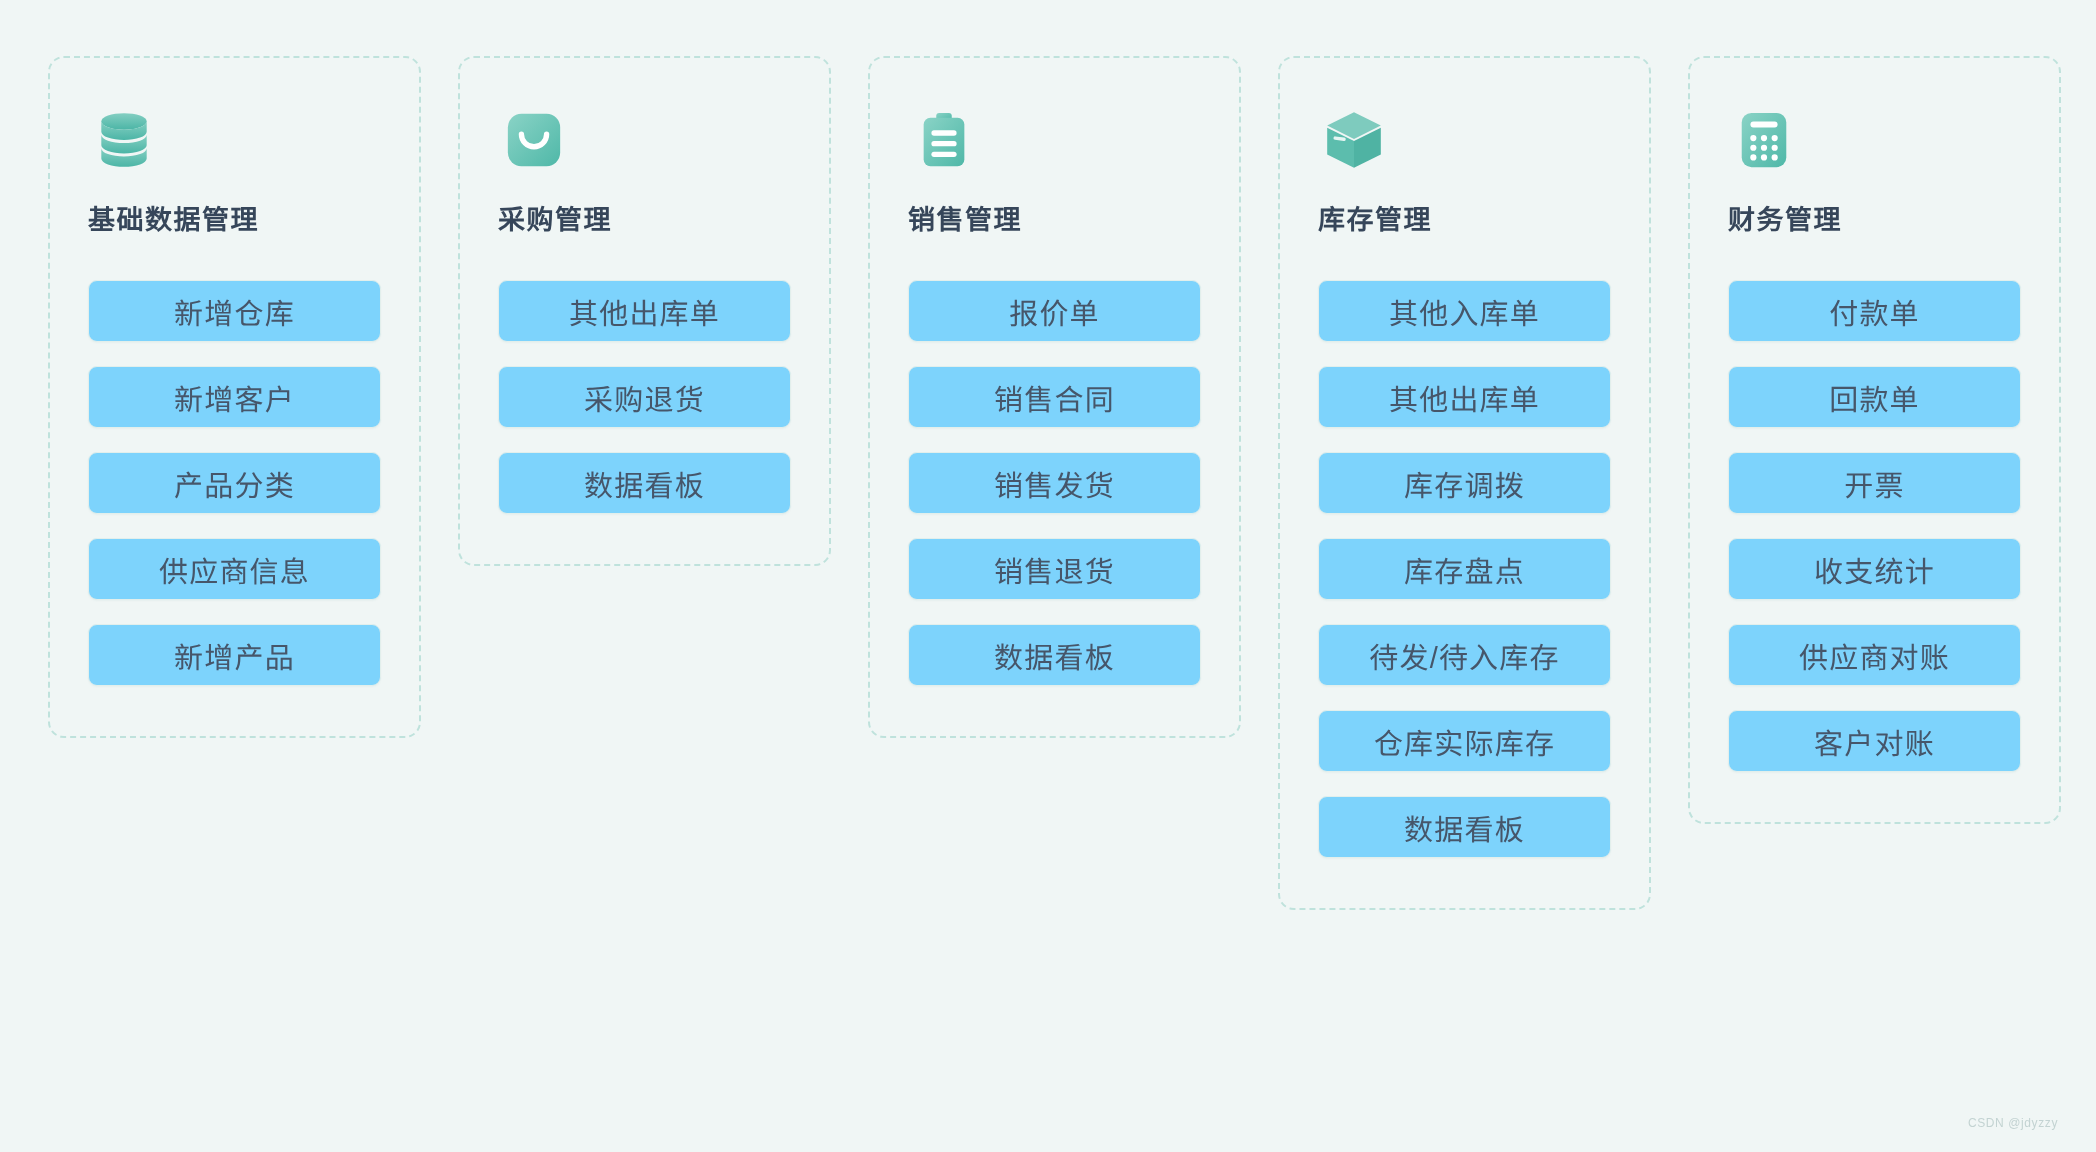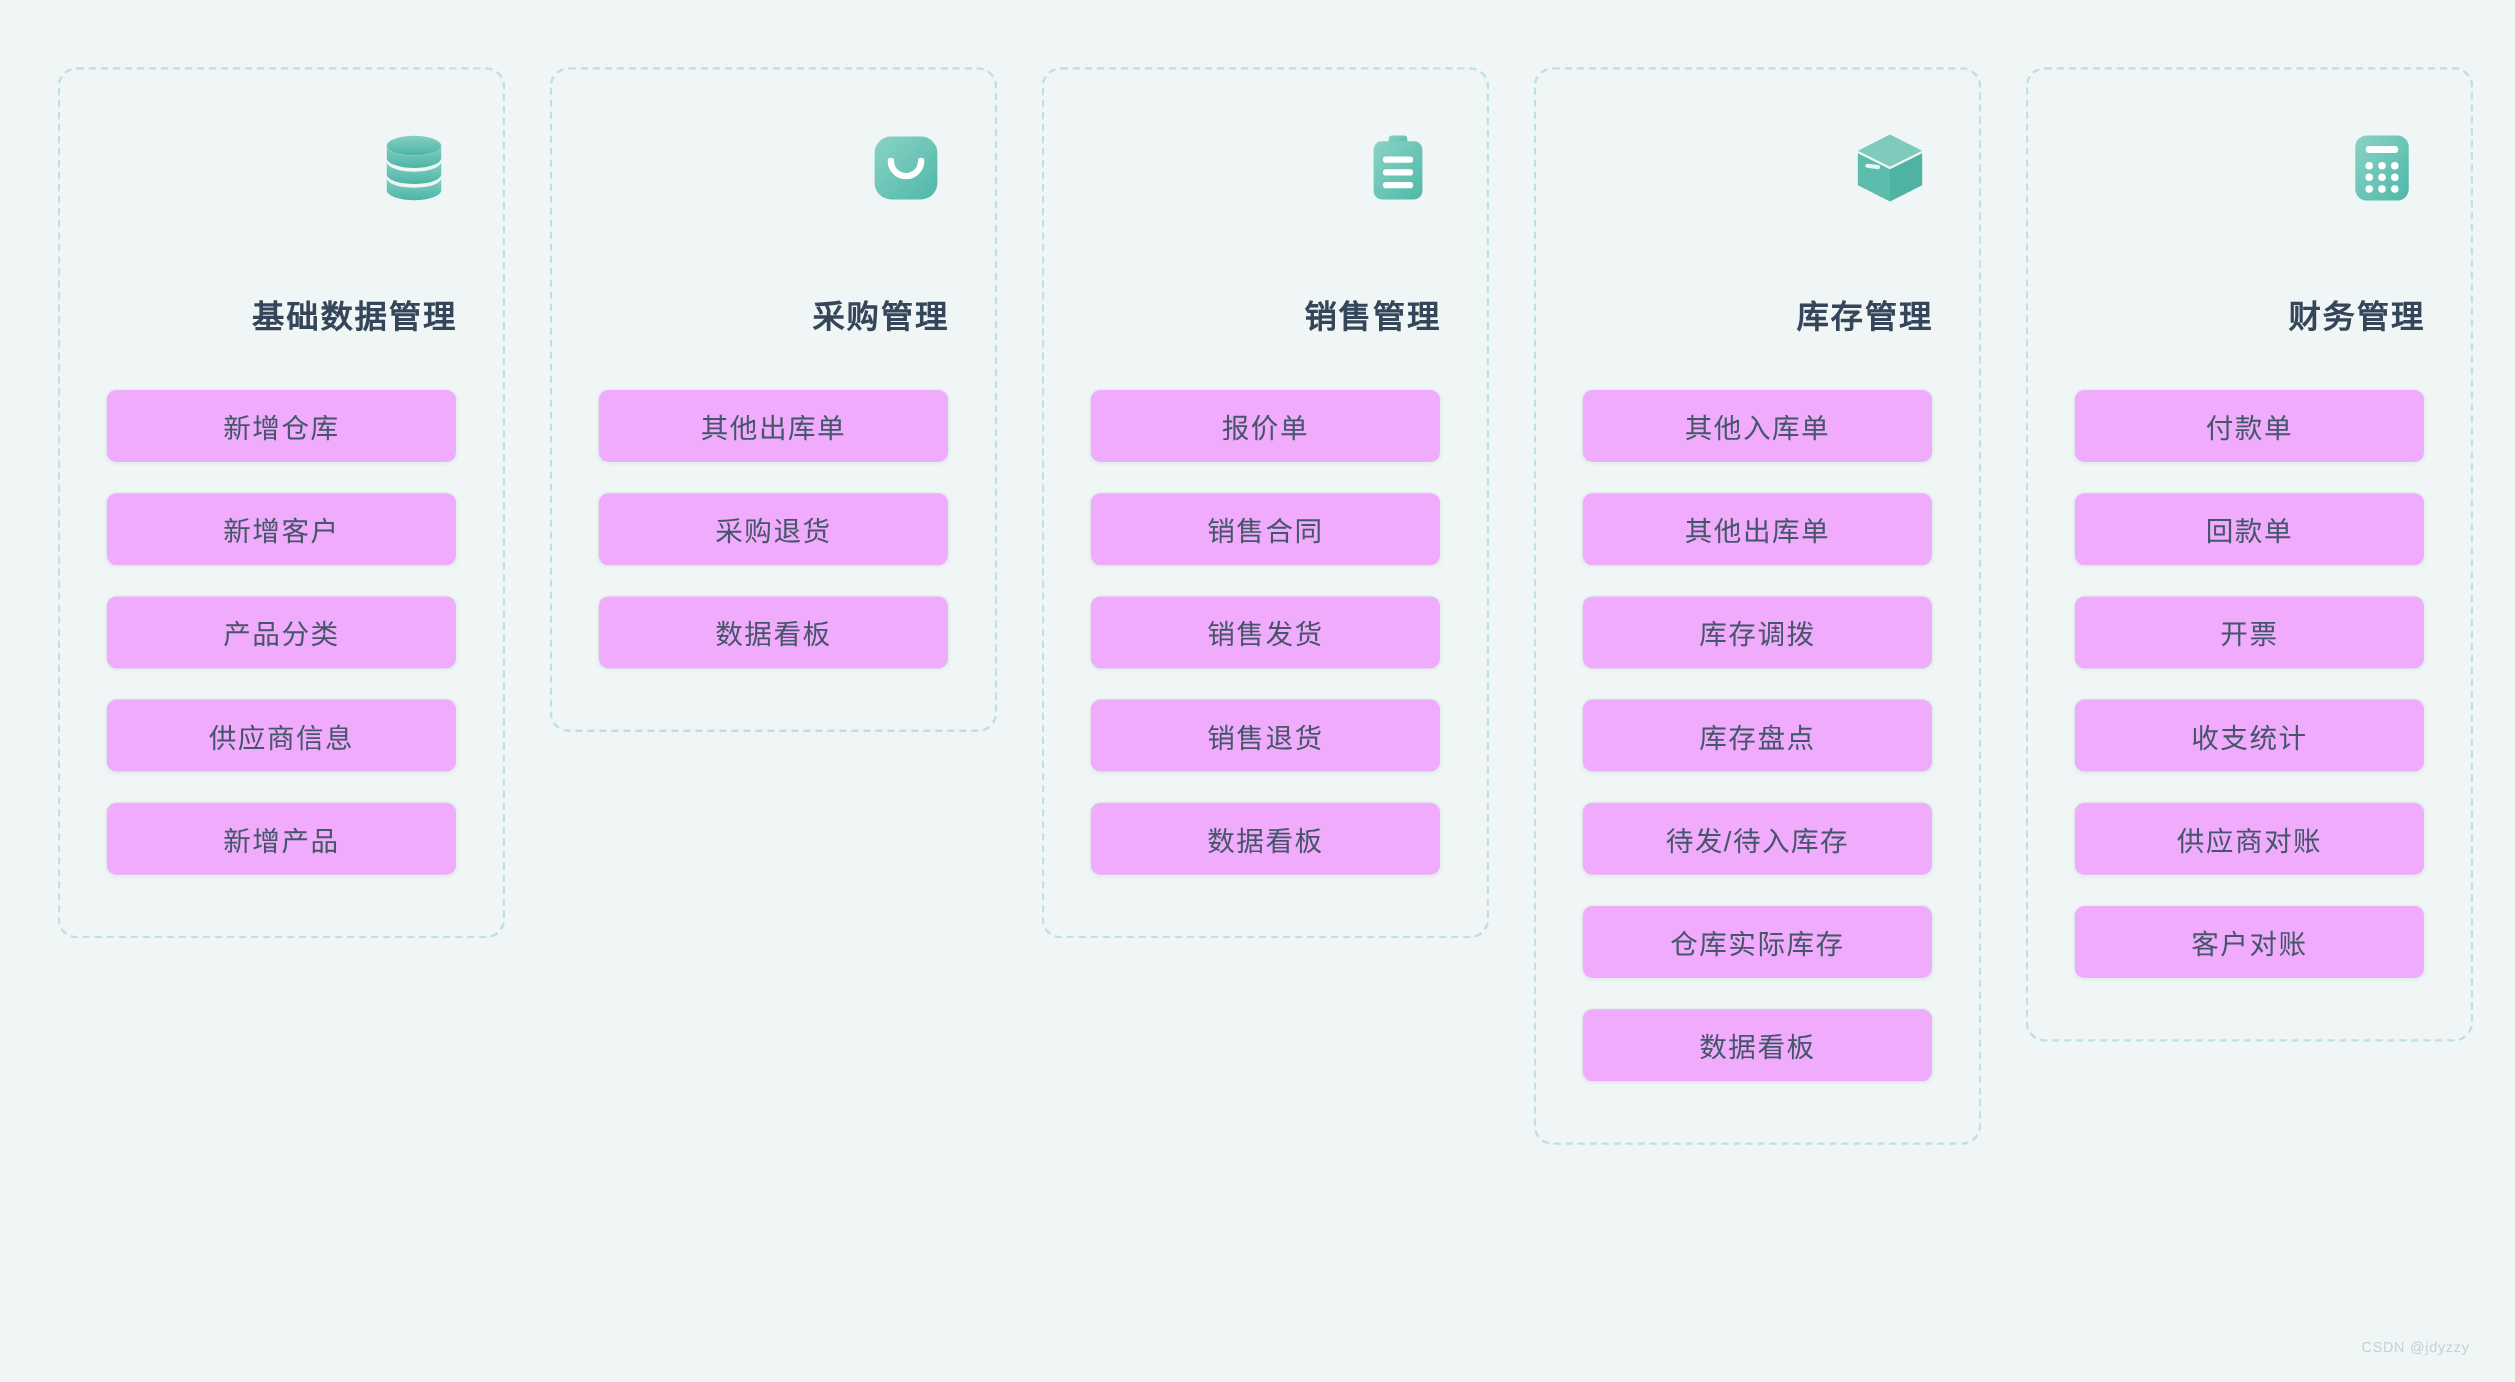--- a/index.html
+++ b/index.html
@@ -36,22 +36,21 @@
     width: 373px;
     border: 2px dashed #bfe2dc;
     border-radius: 16px;
     padding: 46px 38px 50px 38px;
     background: transparent;
   }
 
   .card-head {
     display: flex;
     flex-direction: column;
-    align-items: flex-end;
-    gap: 44px;
+    align-items: flex-start;
   }
 
   .icon-wrap {
     width: 72px;
     height: 72px;
     display: flex;
     align-items: center;
     justify-content: center;
     margin-bottom: 28px;
   }
@@ -72,24 +71,24 @@
     display: flex;
     flex-direction: column;
     gap: 24px;
   }
 
   .item-button {
     display: flex;
     align-items: center;
     justify-content: center;
     height: 62px;
-    background: #f0abfc;
+    background: #7dd3fc;
     border: 1px solid #e2efec;
     border-radius: 9px;
-    font-size: 23px;
+    font-size: 29px;
     letter-spacing: 1.2px;
     color: #46566a;
     cursor: pointer;
     box-shadow: 0 1px 2px rgba(120, 155, 150, 0.07);
     user-select: none;
     white-space: nowrap;
     text-align: right;
   }
 
   .watermark {

